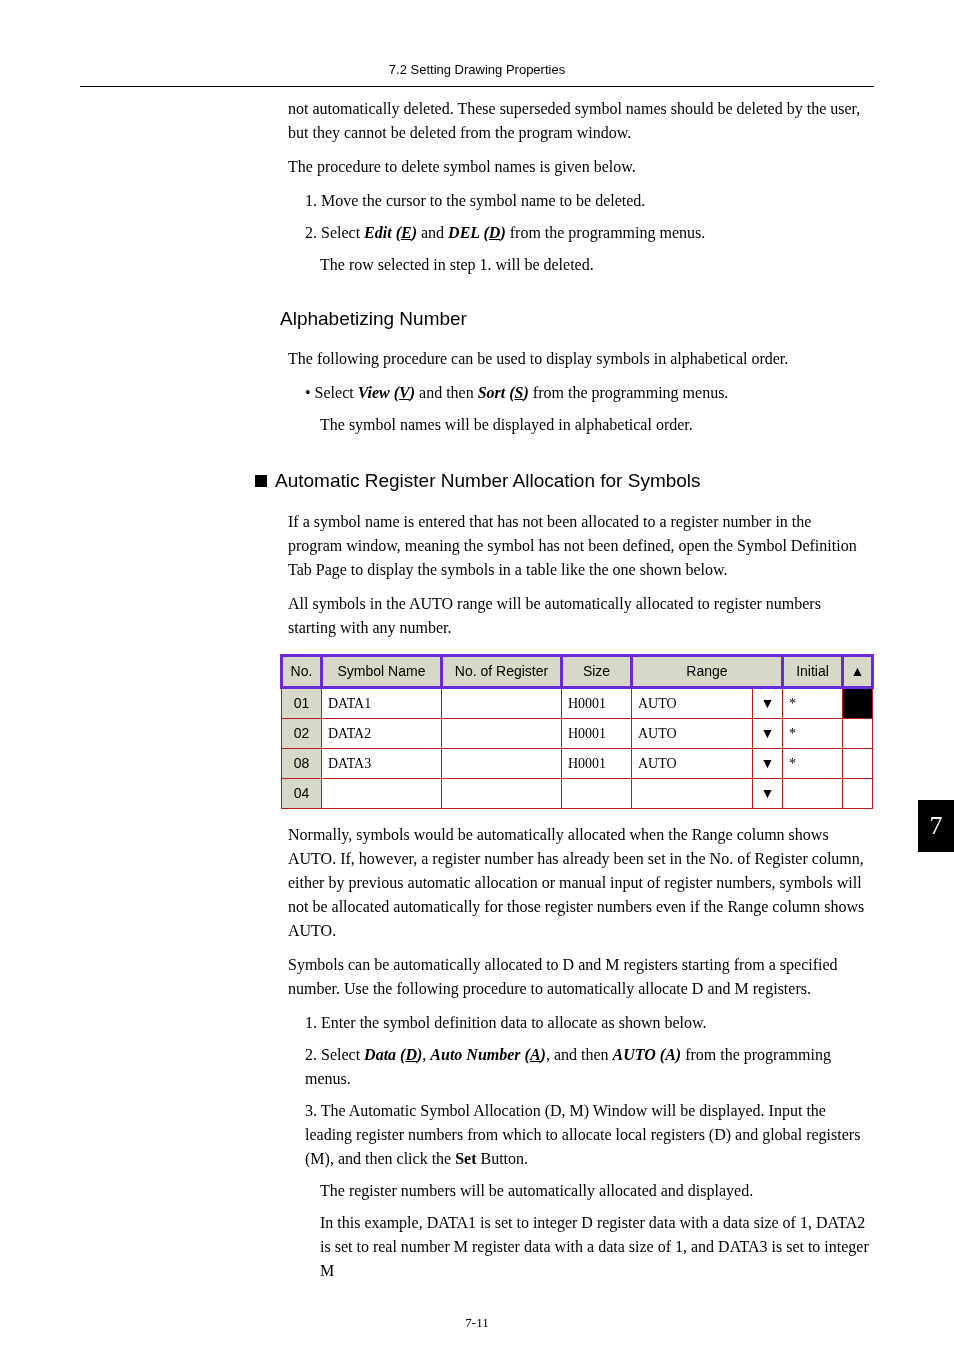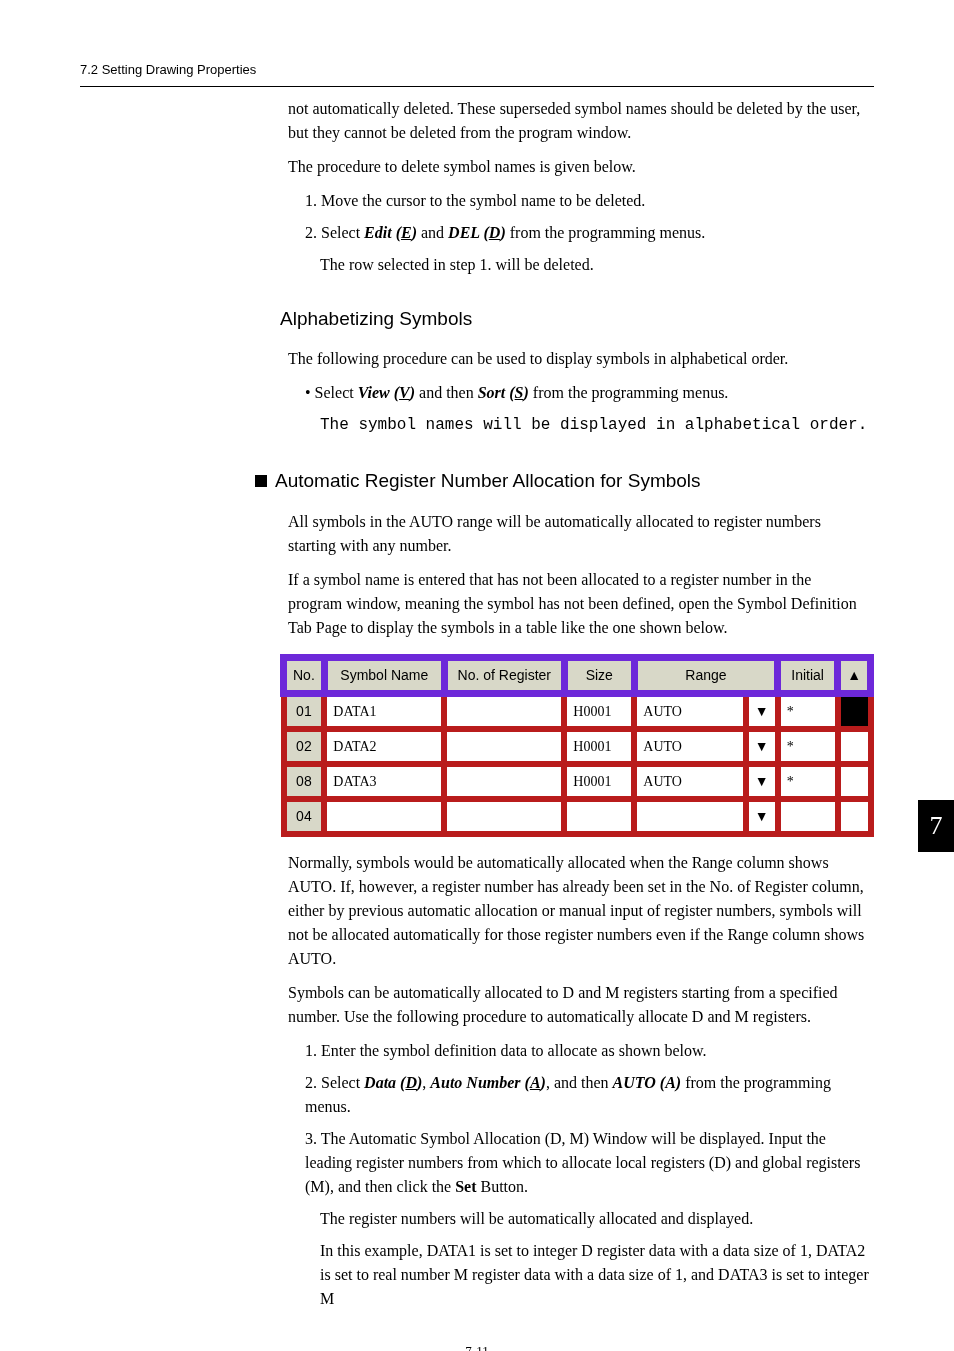--- a/index.html
+++ b/index.html
@@ -10,21 +10,21 @@
       background: #fff;
       width: 954px;
       padding: 60px 80px 40px 80px;
       line-height: 1.5;
     }
     .header-line {
       border-bottom: 1.5px solid #000;
       margin-bottom: 8px;
     }
     .header-text {
-      text-align: left;
+      text-align: center;
       font-size: 13px;
       margin-bottom: 6px;
       font-family: Arial, sans-serif;
     }
     .content {
       margin-left: 200px;
       margin-right: 0;
     }
     p { margin: 10px 8px; }
     .ol-item {
@@ -33,21 +33,20 @@
     }
     .ol-sub {
       margin: 8px 0 8px 40px;
     }
     .bullet-item {
       margin: 8px 0 8px 20px;
       padding-left: 5px;
     }
     .bullet-sub {
       margin: 8px 0 8px 40px;
-      font-family: Liberation Mono, monospace;
     }
     .h3 {
       font-family: Arial, Helvetica, sans-serif;
       font-size: 19px;
       font-weight: normal;
       margin: 28px 0 14px 0;
     }
     .h2-wrap {
       margin-left: -25px;
       margin-top: 30px;
@@ -71,28 +70,28 @@
     .u { text-decoration: underline; }
     .b { font-weight: bold; }
     table.symbols {
       border-collapse: collapse;
       width: 100%;
       margin: 14px 0;
       font-size: 14px;
     }
     table.symbols th {
       background: #d8d8c8;
-      border: 7px solid #6d28d9;
+      border: 3px solid #6d28d9;
       padding: 4px 6px;
       font-family: Arial, sans-serif;
       font-weight: normal;
       text-align: center;
     }
     table.symbols td {
-      border: 6px solid #b91c1c;
+      border: 1px solid #b91c1c;
       padding: 4px 6px;
       text-align: left;
       height: 24px;
     }
     table.symbols td.no-col {
       background: #d8d8c8;
       text-align: center;
       font-family: Arial, sans-serif;
     }
     table.symbols td.range-arrow, table.symbols td.last-arrow {
@@ -132,32 +131,32 @@
 
 <div class="content">
   <p>not automatically deleted. These superseded symbol names should be deleted by the user, but they cannot be deleted from the program window.</p>
   <p>The procedure to delete symbol names is given below.</p>
   <div class="ol-item">1.  Move the cursor to the symbol name to be deleted.</div>
   <div class="ol-item">
     <span>2.  Select </span><span class="bi"><span>Edit (</span><span class="u">E</span><span>)</span></span><span> and </span><span class="bi"><span>DEL (</span><span class="u">D</span><span>)</span></span><span> from the programming menus.</span>
   </div>
   <div class="ol-sub">The row selected in step 1. will be deleted.</div>
 
-  <div class="h3">Alphabetizing Symbols</div>
+  <div class="h3">Alphabetizing Number</div>
   <p>The following procedure can be used to display symbols in alphabetical order.</p>
   <div class="bullet-item">
     <span>•  Select </span><span class="bi"><span>View (</span><span class="u">V</span><span>)</span></span><span> and then </span><span class="bi"><span>Sort (</span><span class="u">S</span><span>)</span></span><span> from the programming menus.</span>
   </div>
   <div class="bullet-sub">The symbol names will be displayed in alphabetical order.</div>
 
   <div class="h2-wrap">
     <span class="square"></span><span class="h2">Automatic Register Number Allocation for Symbols</span>
   </div>
+  <p>If a symbol name is entered that has not been allocated to a register number in the program window, meaning the symbol has not been defined, open the Symbol Definition Tab Page to display the symbols in a table like the one shown below.</p>
   <p>All symbols in the AUTO range will be automatically allocated to register numbers starting with any number.</p>
-  <p>If a symbol name is entered that has not been allocated to a register number in the program window, meaning the symbol has not been defined, open the Symbol Definition Tab Page to display the symbols in a table like the one shown below.</p>
 
   <table class="symbols">
     <thead>
       <tr>
         <th style="width:40px">No.</th>
         <th style="width:120px">Symbol Name</th>
         <th style="width:120px">No. of Register</th>
         <th style="width:70px">Size</th>
         <th colspan="2">Range</th>
         <th style="width:60px">Initial</th>

